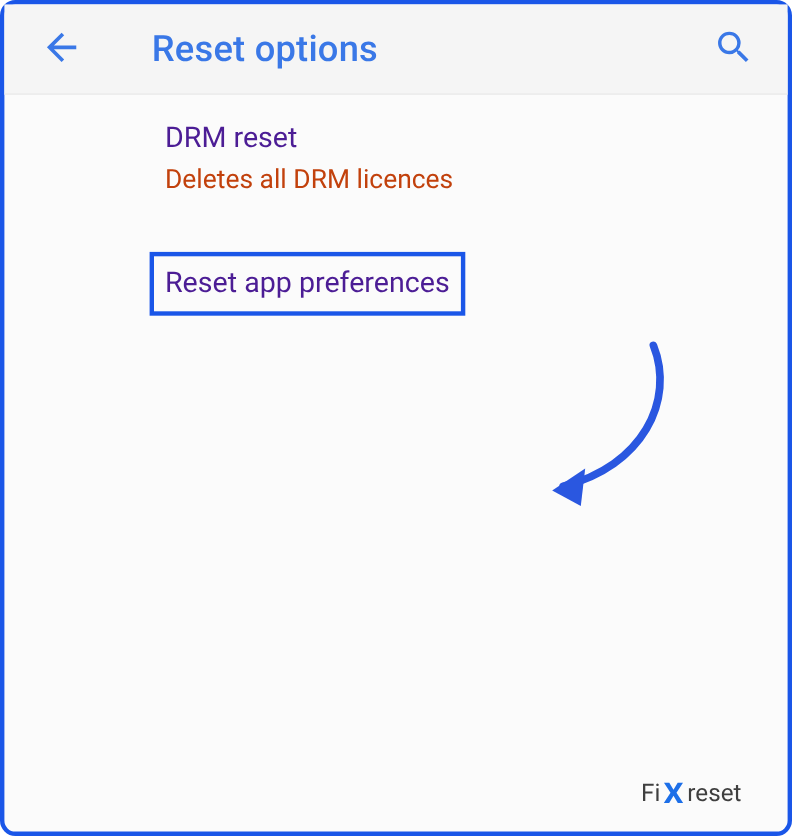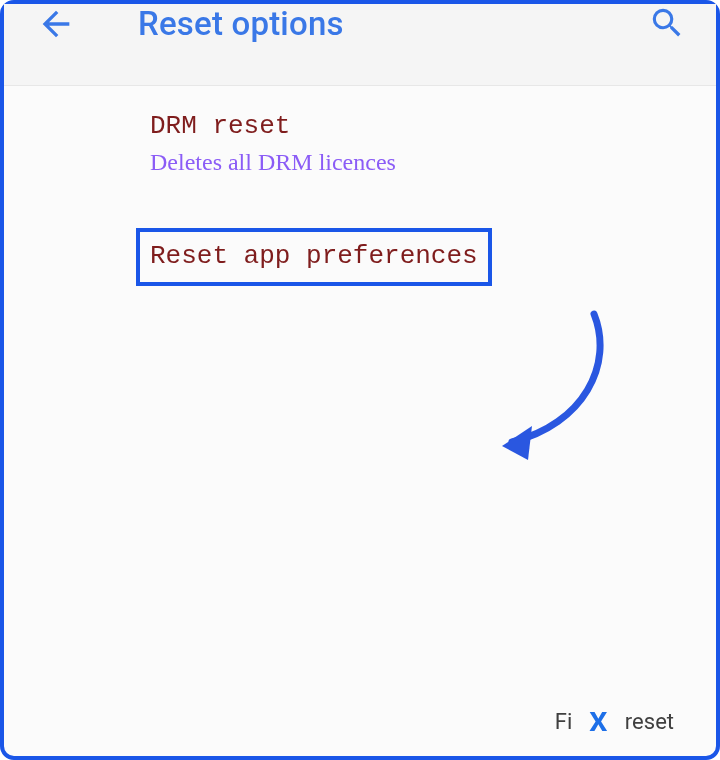--- a/index.html
+++ b/index.html
@@ -14,50 +14,48 @@
       border: 4px solid #1a56e8;
       border-radius: 14px;
       background: #fbfbfb;
       position: relative;
     }
 
     
     .toolbar {
       height: 82px;
       display: flex;
-      align-items: flex-start;
+      align-items: center;
       padding: 0 18px 0 32px;
       background: #f5f5f5;
       border-bottom: 1px solid #e7e7e7;
     }
     .toolbar .back { margin-right: 62px; }
     .toolbar .title {
       flex: 1;
       font-size: 33px;
       font-weight: 500;
       color: #3a78e7;
       letter-spacing: 0.2px;
     }
     .toolbar .search { margin-right: 12px; }
 
     
     .content { padding-top: 24px; padding-left: 146px; padding-right: 40px; }
 
     .item { margin-bottom: 52px; }
     .item-title {
       font-size: 26px;
-      color: #7f1d1d;
+      color: #4c1d95;
       line-height: 1.25;
-      font-family: Liberation Mono, monospace;
     }
     .item-sub {
       font-size: 24px;
-      color: #8b5cf6;
+      color: #c2410c;
       margin-top: 6px;
-      font-family: Liberation Serif, serif;
     }
 
     .highlight-box {
       display: inline-block;
       border: 4px solid #1a56e8;
       padding: 8px 10px 10px 10px;
       margin-left: -14px;
       margin-bottom: 52px;
     }
     .highlight-box .item { margin-bottom: 0; }
@@ -71,21 +69,21 @@
 
     
     .watermark {
       position: absolute;
       right: 42px;
       bottom: 20px;
       font-size: 22px;
       color: #3f3f3f;
       display: flex;
       align-items: center;
-      gap: 18px;
+      gap: 4px;
     }
     .watermark .x {
       color: #1d6fe8;
       font-size: 26px;
       font-weight: 700;
       transform: translateY(1px) scaleX(1.1);
     }
   </style>
 </head>
 <body>

